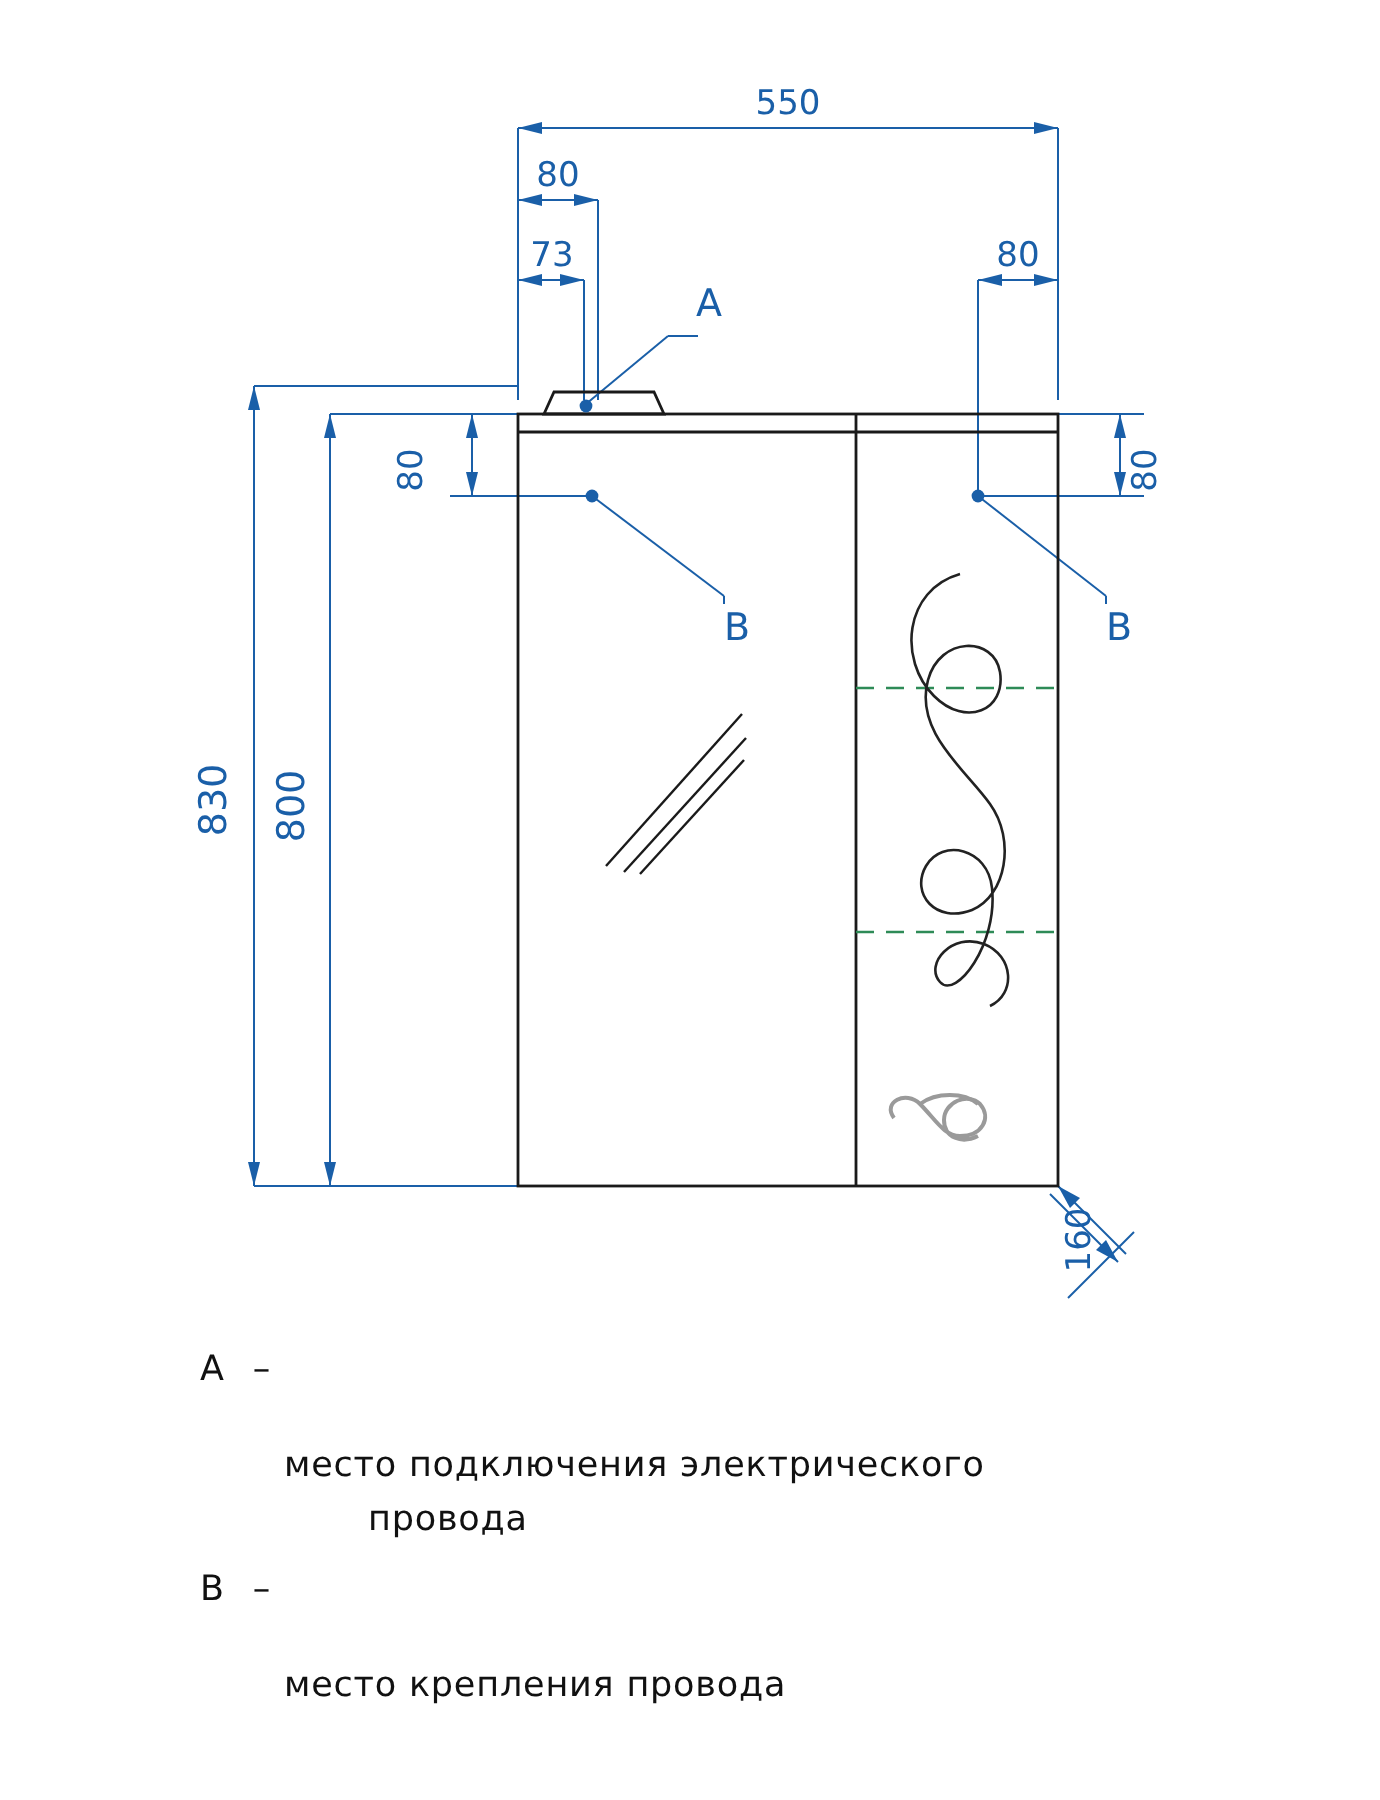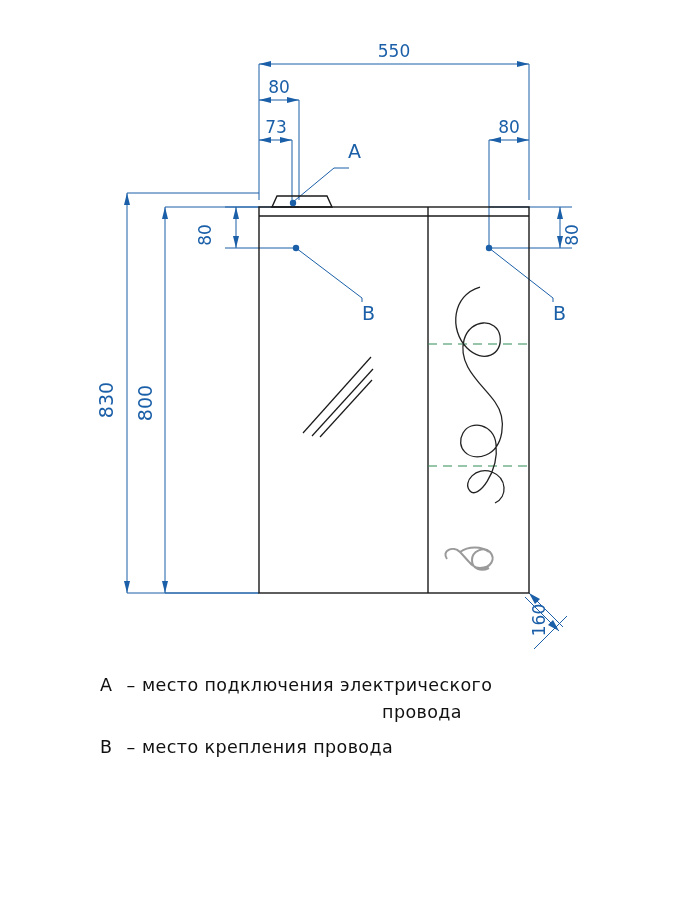--- a/index.html
+++ b/index.html
@@ -41,25 +41,25 @@
     width: 20px;
     flex: 0 0 auto;
   }
   .legend-dash {
     width: 22px;
     flex: 0 0 auto;
     text-align: center;
   }
   .legend-text {
     flex: 1 1 auto;
+    margin-top: 48px;
   }
   .legend-text .cont {
     display: block;
     padding-left: 42px;
-    text-align: center;
   }
 </style>
 </head>
 <body>
 
 <svg id="drawing" viewBox="0 0 690 900" xmlns="http://www.w3.org/2000/svg">
 
   <g stroke="#1a5fa8" stroke-width="1" fill="none">
 
     <line x1="259" y1="64" x2="259" y2="200"></line>

